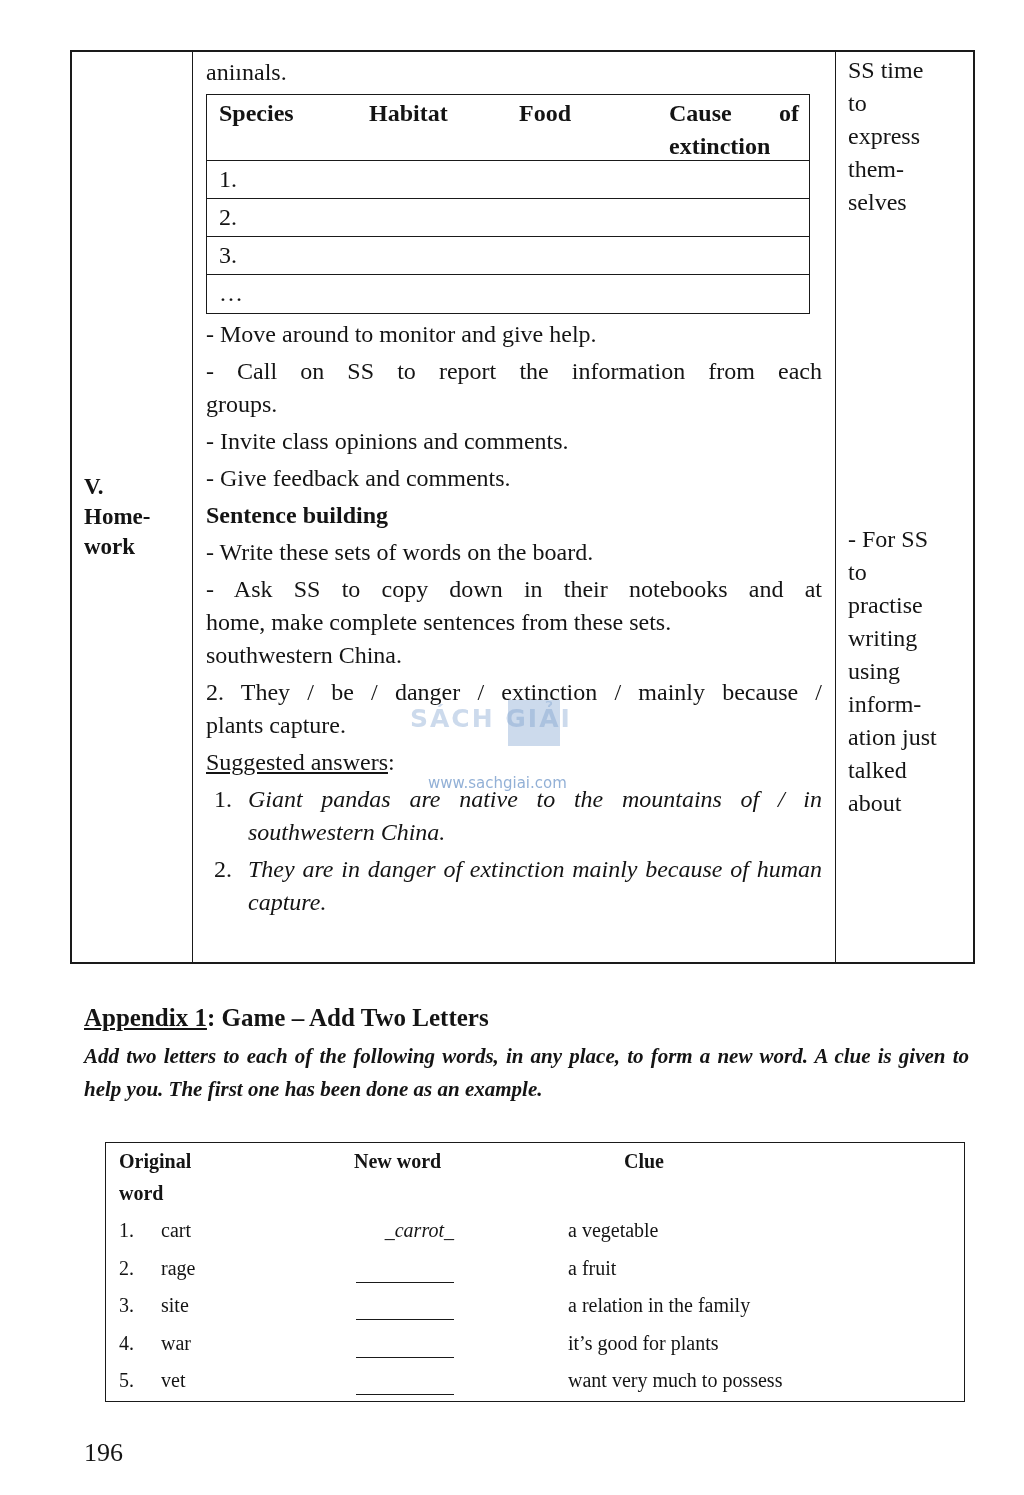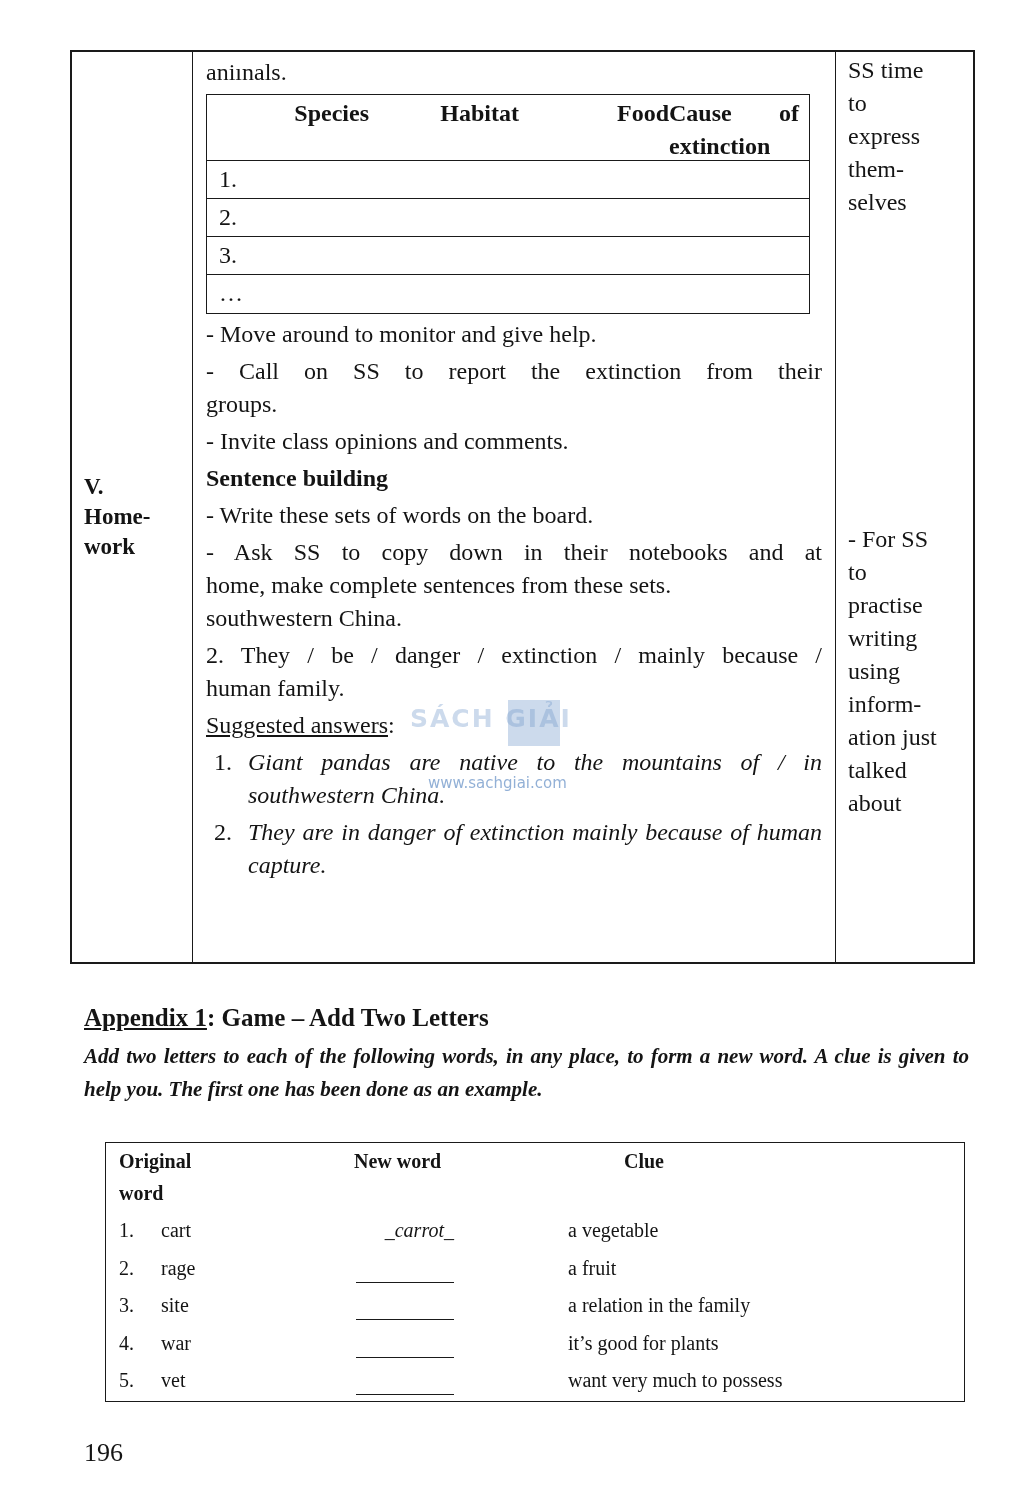--- a/index.html
+++ b/index.html
@@ -40,21 +40,21 @@
 
   
   .species-table {
     width: 604px; border: 1.5px solid #1a1a1a; box-sizing: border-box; margin: 5px 0 4px 0;
   }
   .sp-head {
     display: flex; font-weight: bold; font-size: 24px; line-height: 33px;
     padding: 2px 10px 4px 12px; height: 66px; box-sizing: border-box;
     border-bottom: 1.5px solid #1a1a1a;
   }
-  .sp-head span { display: block; text-align: right; }
+  .sp-head span { display: block; }
   .sp-h1 { width: 150px; }
   .sp-h2 { width: 150px; }
   .sp-h3 { width: 150px; }
   .sp-h4 { flex: 1; text-align: justify; text-align-last: justify; }
   .sp-h4 .l2 { text-align-last: left; }
   .sp-row {
     height: 38px; border-bottom: 1.5px solid #1a1a1a; box-sizing: border-box;
     padding-left: 12px; font-size: 24px; line-height: 36px;
   }
   .sp-row:last-child { border-bottom: none; }
@@ -146,32 +146,33 @@
             <span class="l2">extinction</span>
           </span>
         </div>
         <div class="sp-row">1.</div>
         <div class="sp-row">2.</div>
         <div class="sp-row">3.</div>
         <div class="sp-row">…</div>
       </div>
 
       <p class="p">- Move around to monitor and give help.</p>
-      <p class="p just gap">- Call on SS to report the extinction from their</p>
+      <p class="p just gap">- Call on SS to report the information from each</p>
       <p class="p">groups.</p>
       <p class="p gap">- Invite class opinions and comments.</p>
+      <p class="p gap">- Give feedback and comments.</p>
 
       <p class="p bold gap">Sentence building</p>
       <p class="p gap">- Write these sets of words on the board.</p>
       <p class="p just gap">- Ask SS to copy down in their notebooks and at</p>
       <p class="p">home, make complete sentences from these sets.</p>
 
       <p class="p">southwestern China.</p>
       <p class="p just gap">2. They / be / danger / extinction / mainly because /</p>
-      <p class="p">human family.</p>
+      <p class="p">plants capture.</p>
 
       <p class="p gap"><span class="underline">Suggested answers</span><span>:</span></p>
 
       <div class="answer">
         <span class="num">1.</span>
         <span class="txt" style="text-align:justify">Giant pandas are native to the mountains of / in southwestern China.</span>
       </div>
       <div class="answer">
         <span class="num">2.</span>
         <span class="txt" style="text-align:justify">They are in danger of extinction mainly because of human capture.</span>

